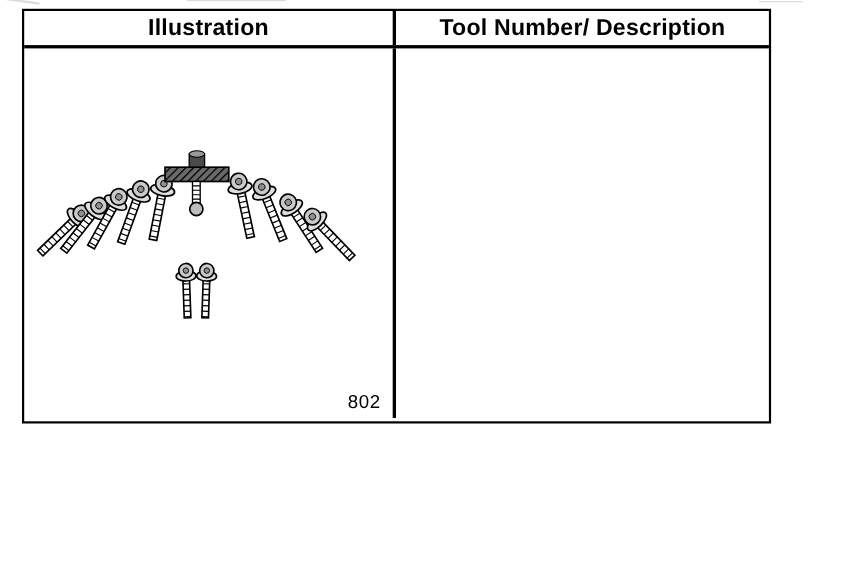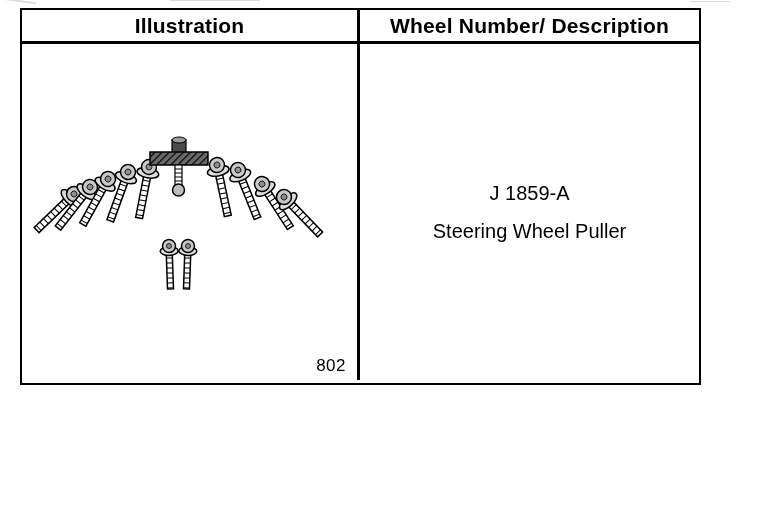--- a/index.html
+++ b/index.html
@@ -61,21 +61,21 @@
   <div class="artifact a2"></div>
   <div class="artifact a3"></div>
 
   <div class="tool-table">
 
     <div class="row header-row">
       <div class="cell left header-cell">
         <span>Illustration</span>
       </div>
       <div class="cell right header-cell">
-        <span>Wheel Number/ Description</span>
+        <span>Tool Number/ Description</span>
       </div>
     </div>
 
     <div class="row body-row">
 
       <div class="cell left illustration-cell">
         <svg width="335" height="338" viewBox="0 0 335 338" aria-hidden="true">
           <defs>
             <g id="bolt">
               <rect x="-3.5" y="6" width="7" height="46" fill="#ffffff" stroke="#000" stroke-width="1.5"></rect>
@@ -117,20 +117,16 @@
             <rect x="128" y="108" width="58" height="13" fill="url(#hatch)" stroke="#000" stroke-width="1.5"></rect>
             <rect x="153" y="121" width="7" height="20" fill="#ffffff" stroke="#000" stroke-width="1.2"></rect>
             <path d="M153 125 H160 M153 129 H160 M153 133 H160 M153 137 H160" stroke="#000" stroke-width="1"></path>
             <circle cx="156.5" cy="146" r="6" fill="#bdbdbd" stroke="#000" stroke-width="1.5"></circle>
           </g>
         </svg>
 
         <span class="fig-num">802</span>
       </div>
 
-      <div class="cell right description-cell">
-        <div>J 1859-A</div>
-        <div>Steering Wheel Puller</div>
-      </div>
 
     </div>
   </div>
 </div>
 
 </body></html>

